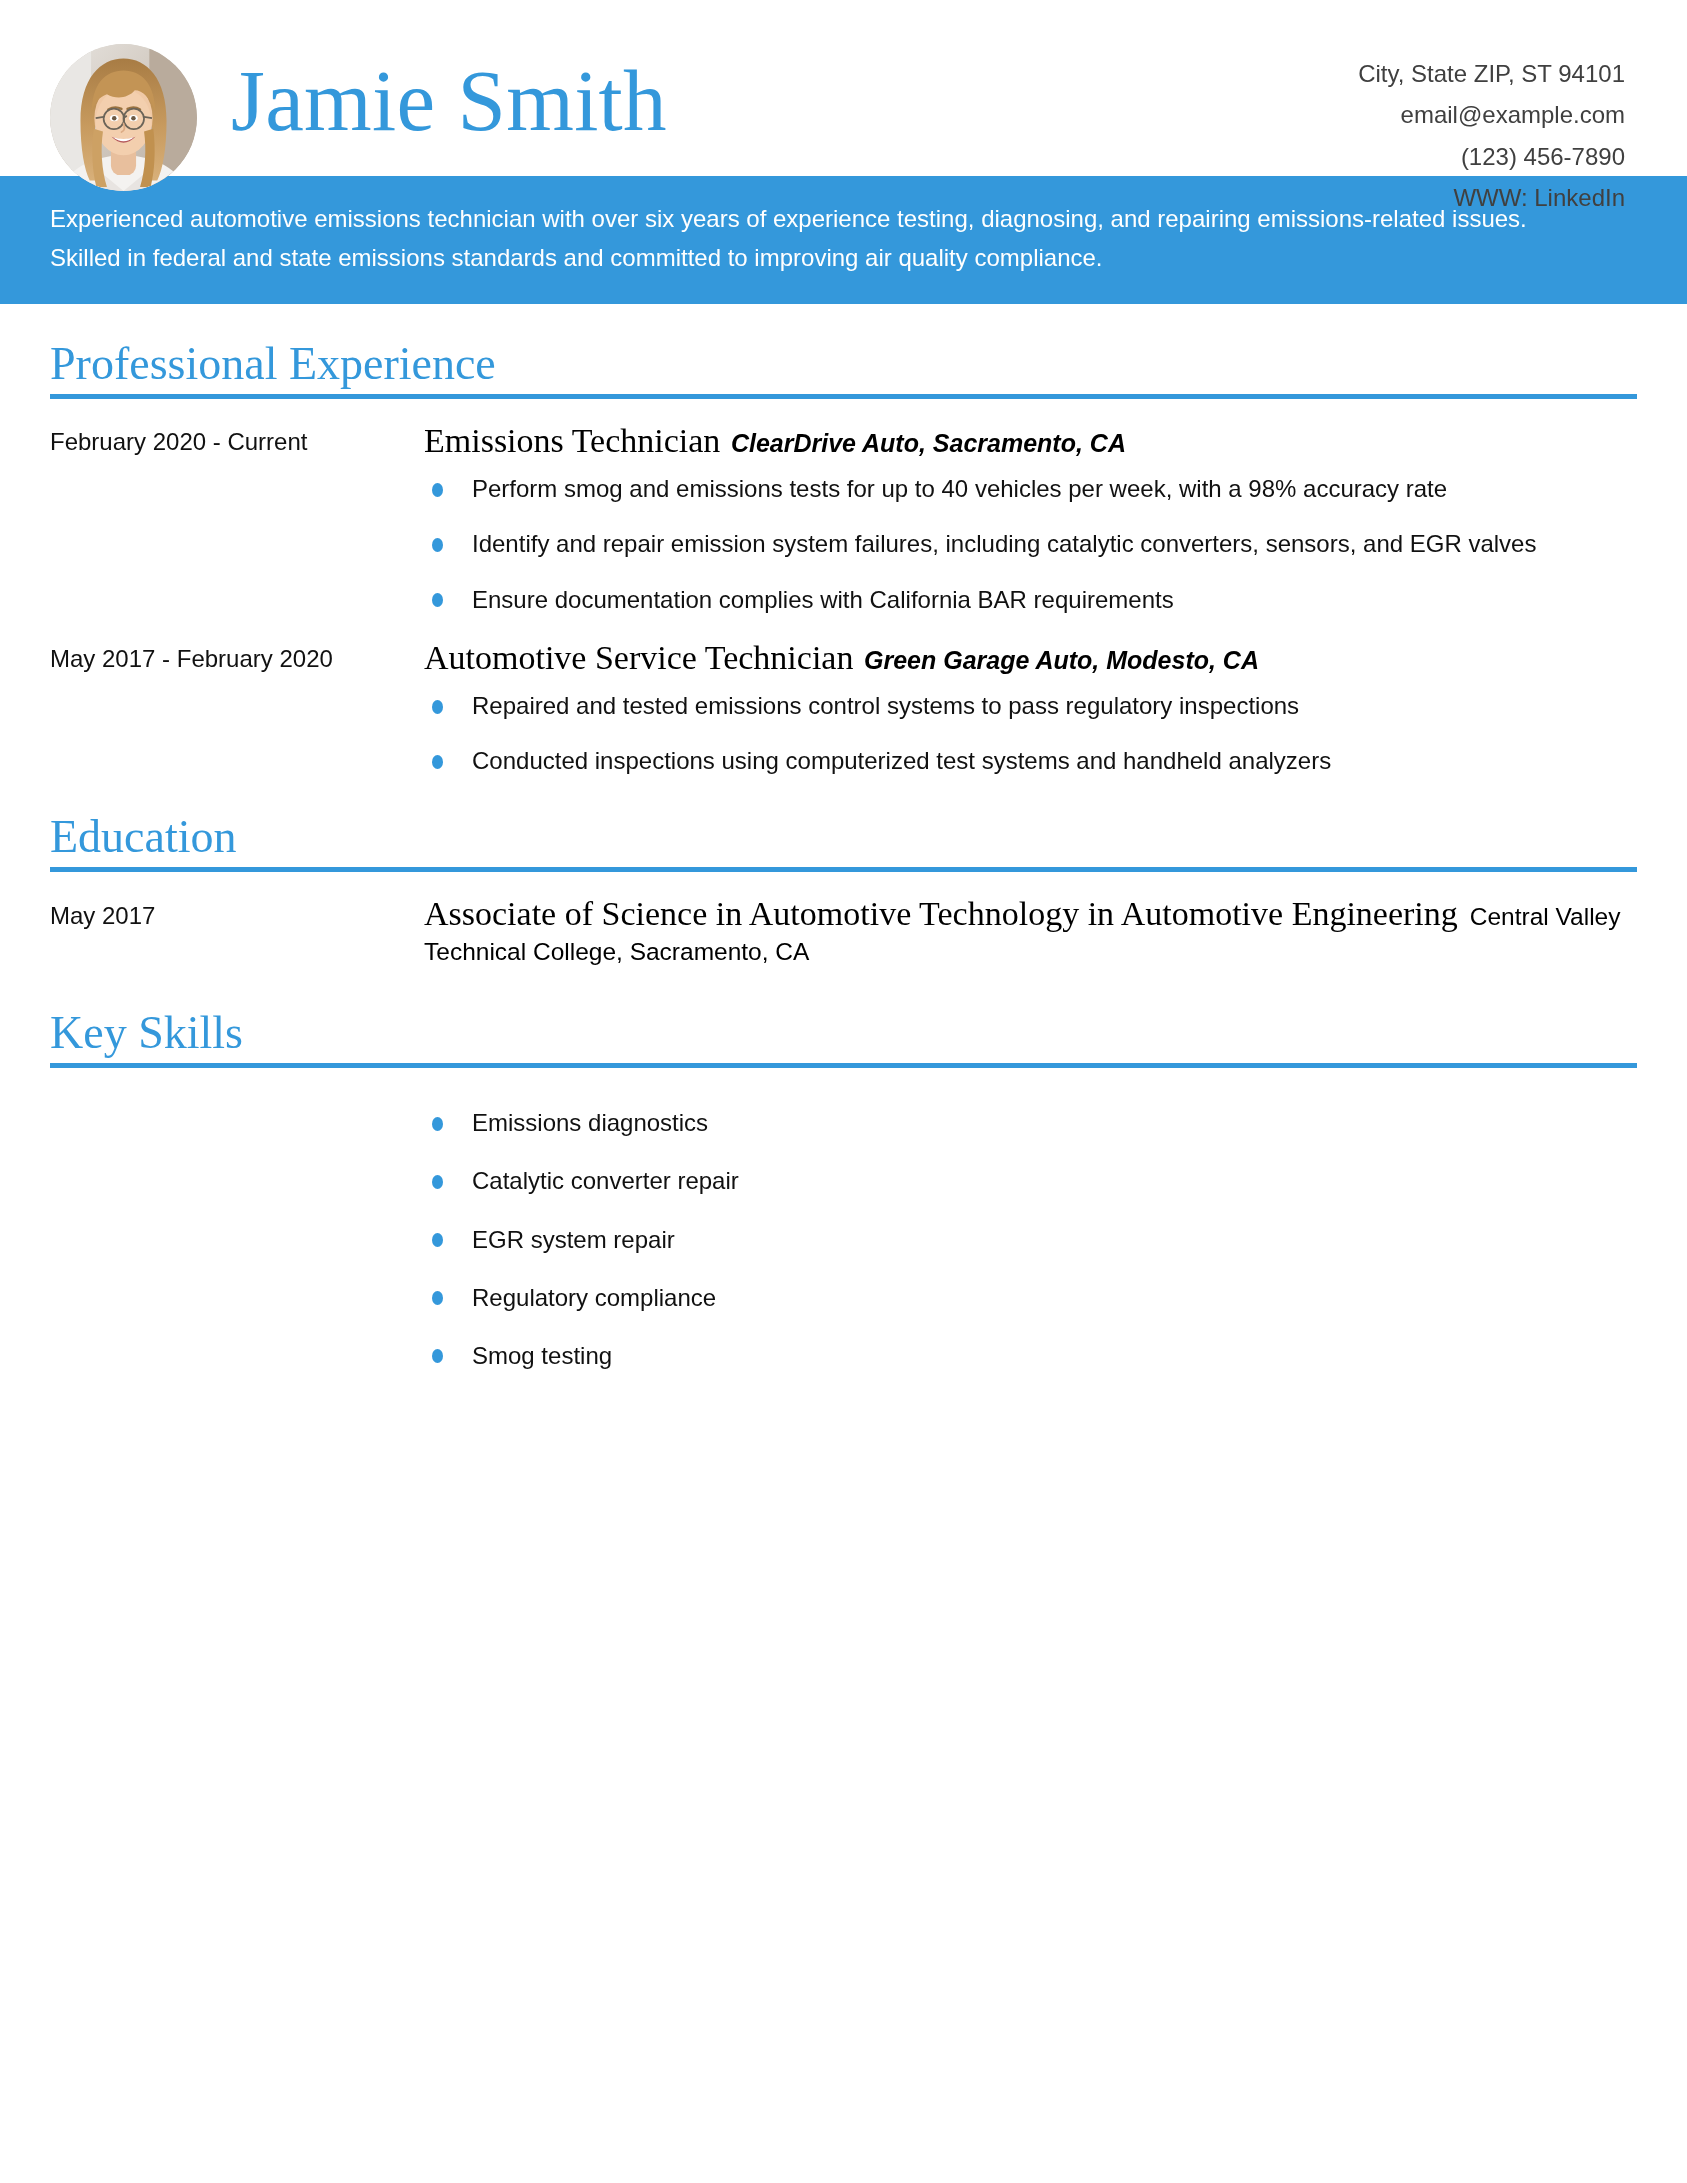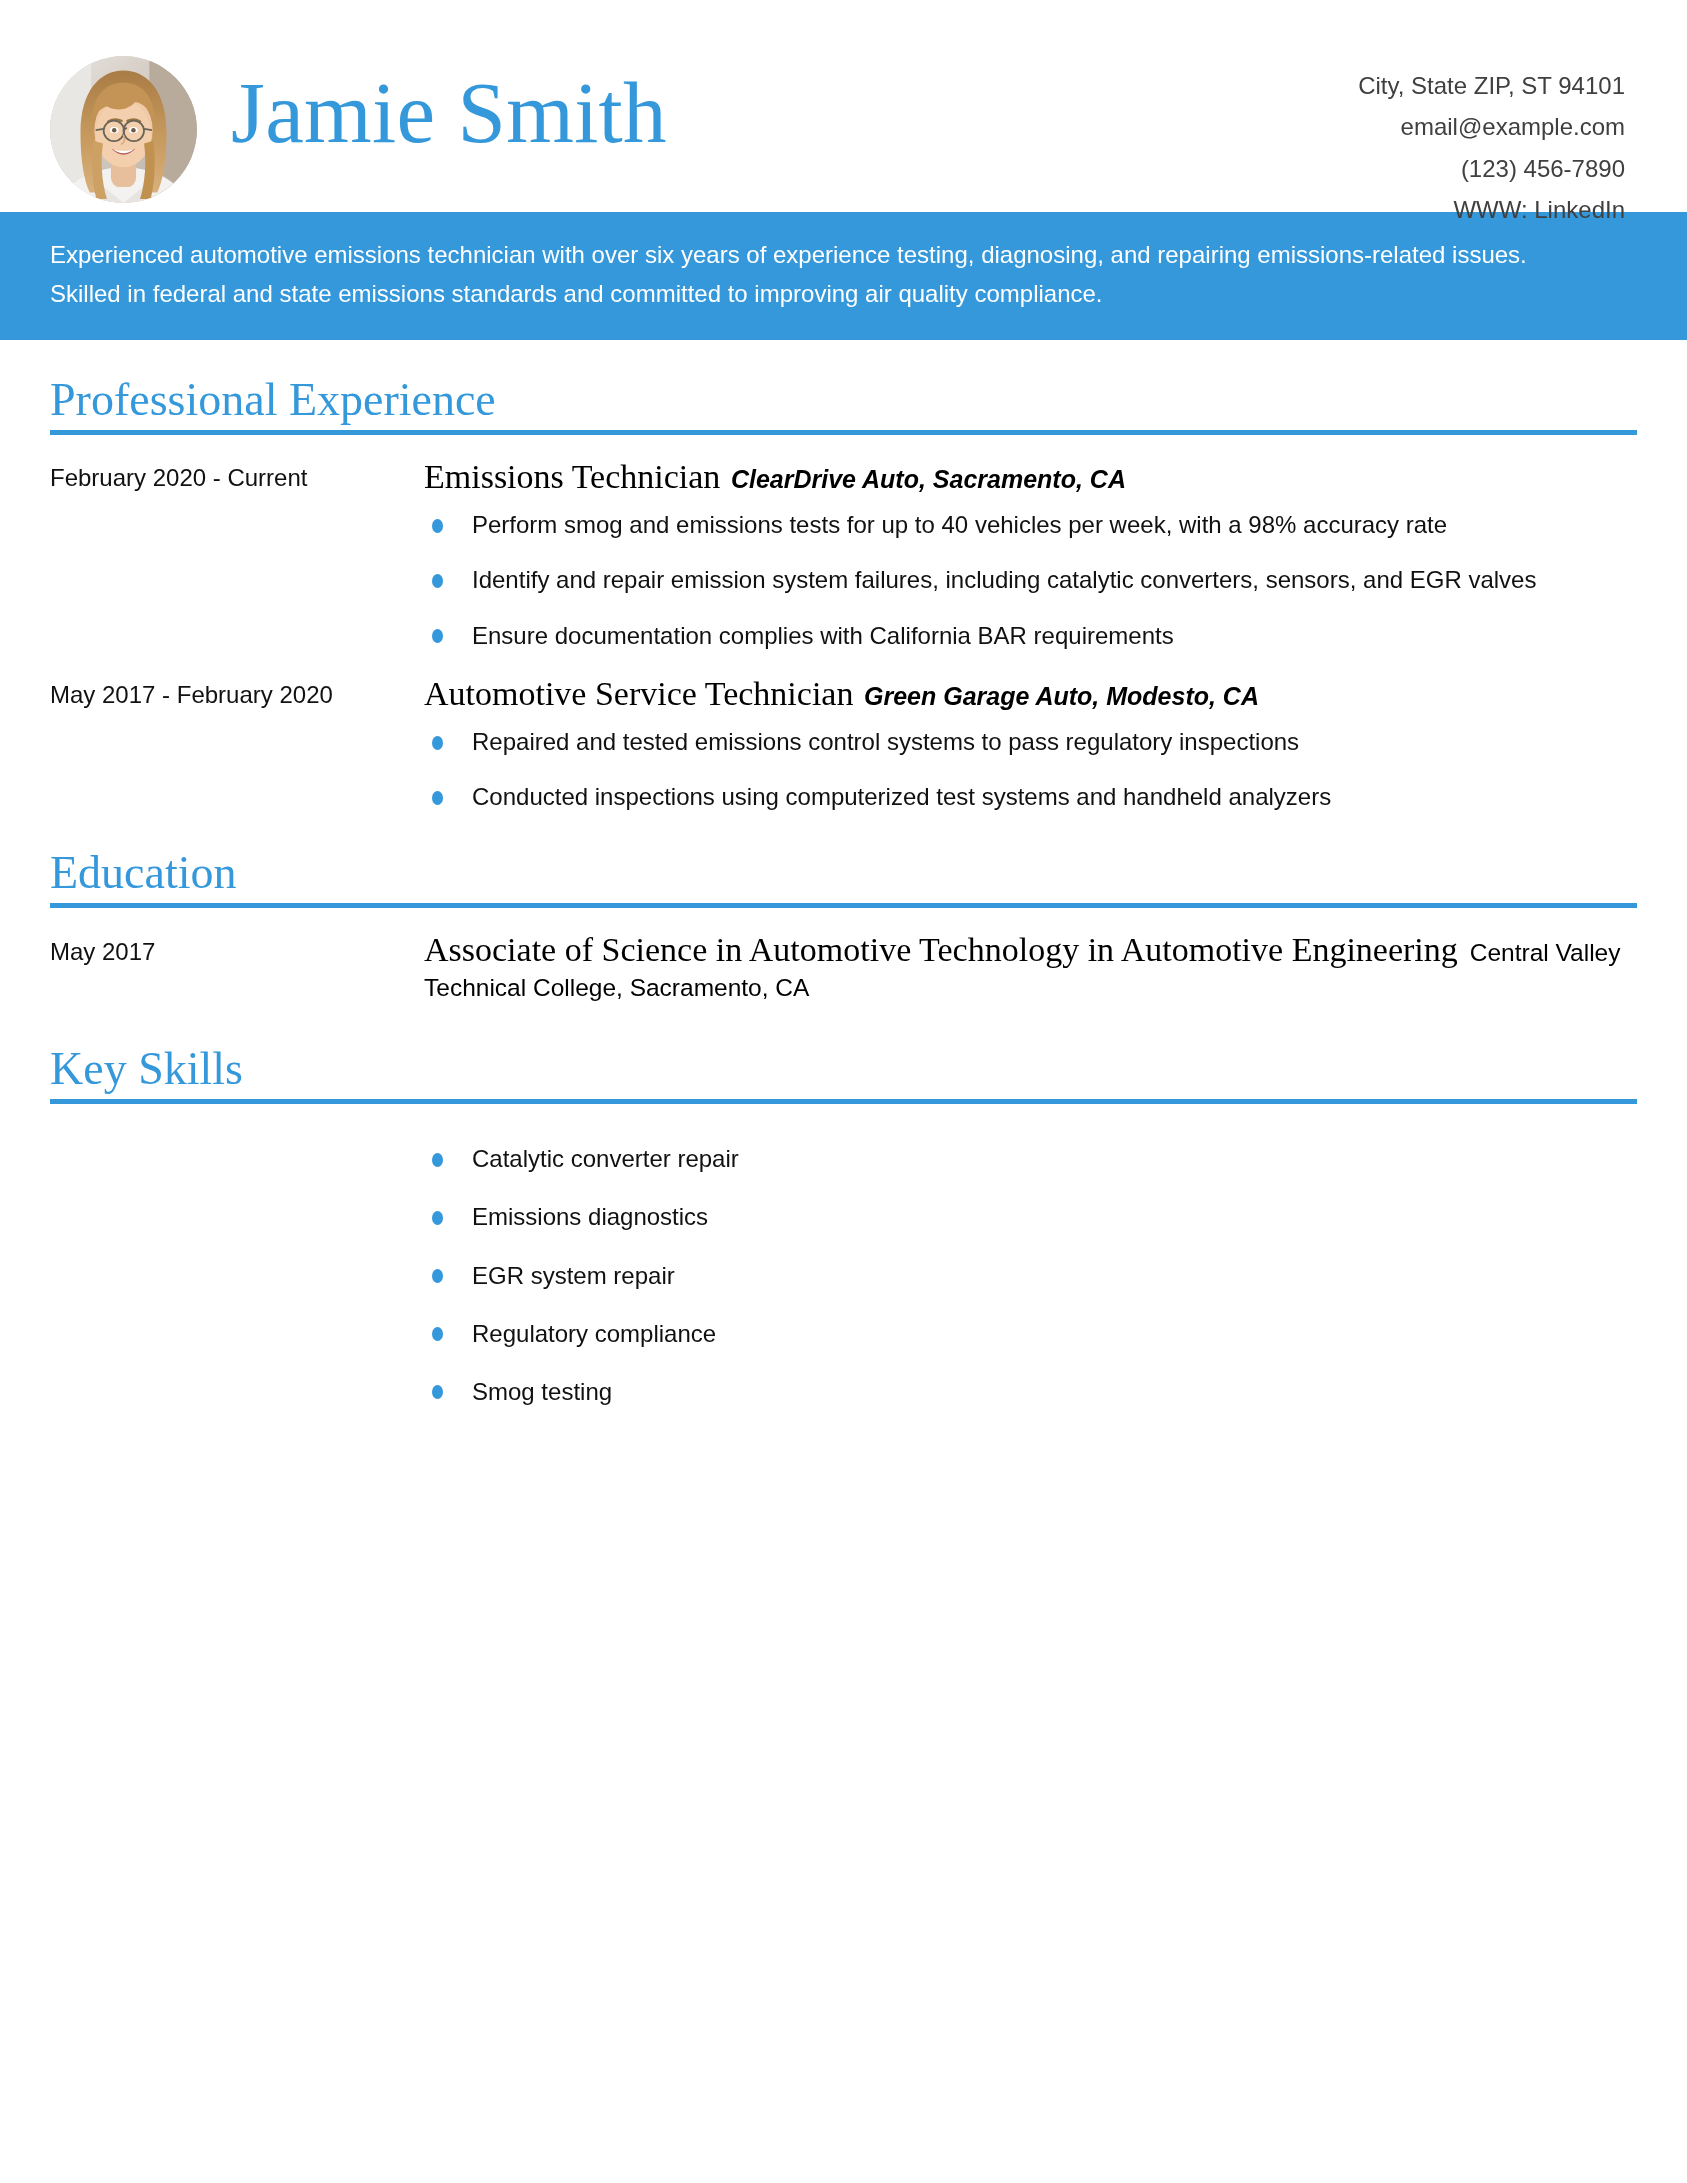--- a/index.html
+++ b/index.html
@@ -19,22 +19,22 @@
     width: 1687px;
     height: 2183px;
     background: #ffffff;
     overflow: hidden;
   }
 
   
   .header {
     display: flex;
     align-items: flex-start;
-    padding: 48px 50px 0 50px;
-    height: 212px;
+    padding: 36px 50px 0 50px;
+    height: 176px;
     box-sizing: border-box;
   }
 
   .avatar {
     width: 147px;
     height: 147px;
     border-radius: 50%;
     overflow: hidden;
     flex: 0 0 auto;
     margin-top: 8px;
@@ -323,22 +323,22 @@
   <div class="section">
     <div class="section-head">
       <div class="section-title">Key Skills</div>
       <div class="rule"></div>
     </div>
 
     <div class="skills-wrap">
       <div class="skills-spacer"></div>
       <div class="skills-list">
         <ul class="bullets">
+          <li><span class="dot"></span><span>Emissions diagnostics</span></li>
           <li><span class="dot"></span><span>Catalytic converter repair</span></li>
-          <li><span class="dot"></span><span>Emissions diagnostics</span></li>
           <li><span class="dot"></span><span>EGR system repair</span></li>
           <li><span class="dot"></span><span>Regulatory compliance</span></li>
           <li><span class="dot"></span><span>Smog testing</span></li>
         </ul>
       </div>
     </div>
   </div>
 
 </div>
 

